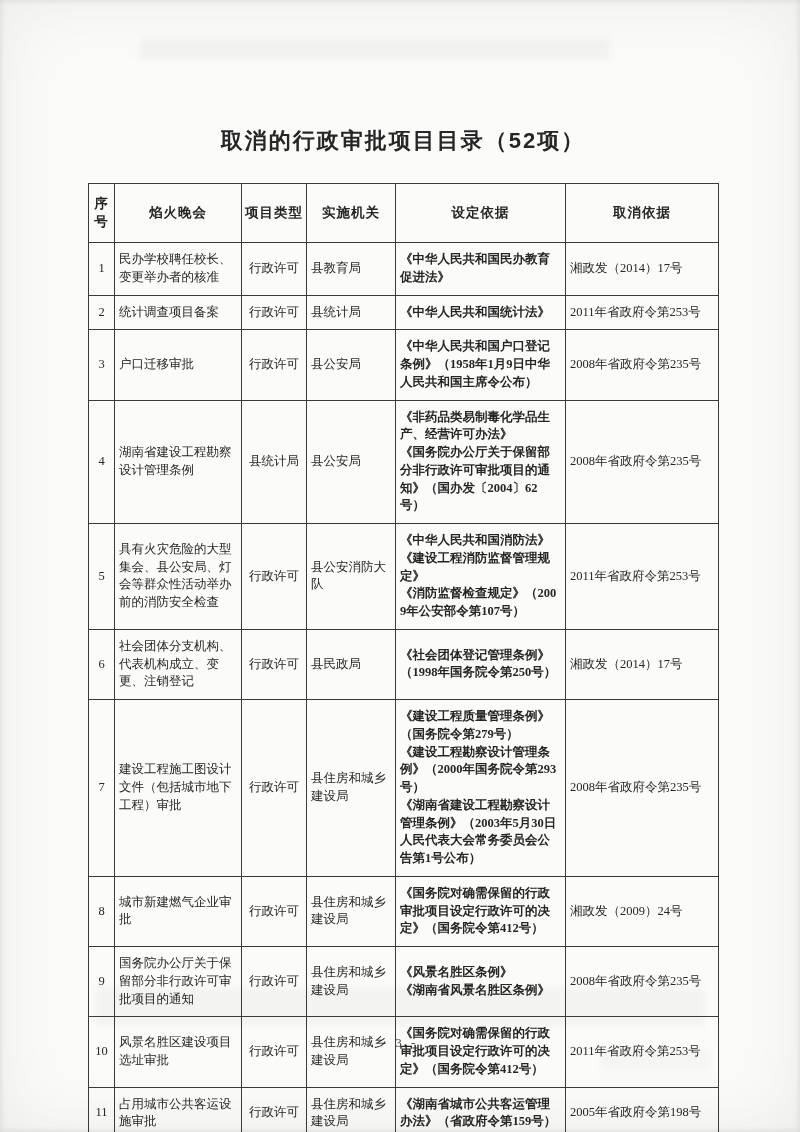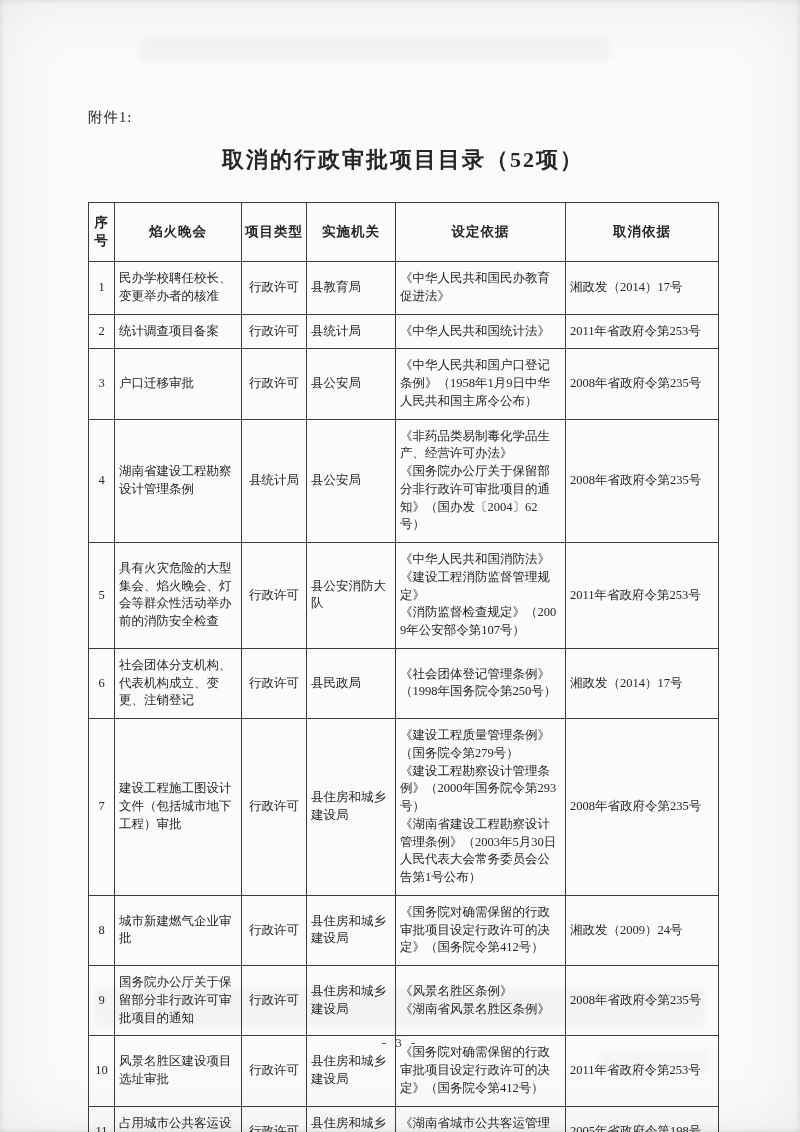--- a/index.html
+++ b/index.html
@@ -22,21 +22,21 @@
     position:absolute;
     left:88px;top:108px;width:630px;
   }
   .attachment-label{
     font-size:14.5px;
     letter-spacing:1px;
   }
   .doc-title{
     margin-top:18px;
     text-align:center;
-    font-family:Liberation Serif, serif;
+    font-family:Liberation Sans, sans-serif;
     font-weight:700;
     font-size:22px;
     letter-spacing:2px;
   }
   table.approval-table{
     margin-top:27px;
     width:630px;
     border-collapse:collapse;
     table-layout:fixed;
   }
@@ -53,21 +53,21 @@
     letter-spacing:1px;
     text-align:center;
   }
   .approval-table td{
     font-size:12.5px;
     line-height:1.42;
     padding:8px 4px;
     text-align:center;
   }
   .approval-table td.left{text-align:left;}
-  .approval-table td.pre{white-space:pre-line;}
+  .approval-table td.pre{white-space:pre-line;font-weight:bold;}
   .page-number{
     position:absolute;
     left:0;right:0;
     top:1035px;
     text-align:center;
     font-size:13px;
     color:#3f3f3f;
     letter-spacing:3px;
   }
   
@@ -85,21 +85,20 @@
 <body>
 
 <div class="page">
 
   <div class="artifact a1"></div>
   <div class="artifact a2"></div>
   <div class="artifact a3"></div>
 
   <div class="content">
 
-    <div class="attachment-label">附件1:</div>
 
     <div class="doc-title">取消的行政审批项目目录（52项）</div>
 
     <table class="approval-table">
       <colgroup>
         <col style="width:26px">
         <col style="width:127px">
         <col style="width:65px">
         <col style="width:89px">
         <col style="width:170px">
@@ -148,21 +147,21 @@
     <td class="left">湖南省建设工程勘察设计管理条例</td>
     <td class="">县统计局</td>
     <td class="left">县公安局</td>
     <td class="left pre">《非药品类易制毒化学品生产、经营许可办法》
 《国务院办公厅关于保留部分非行政许可审批项目的通知》（国办发〔2004〕62号）</td>
     <td class="left">2008年省政府令第235号</td>
   </tr>
 
   <tr>
     <td class="">5</td>
-    <td class="left">具有火灾危险的大型集会、焰火晚会、灯会等群众性活动举办前的消防安全检查</td>
+    <td class="left">具有火灾危险的大型集会、县公安局、灯会等群众性活动举办前的消防安全检查</td>
     <td class="">行政许可</td>
     <td class="left">县公安消防大队</td>
     <td class="left pre">《中华人民共和国消防法》
 《建设工程消防监督管理规定》
 《消防监督检查规定》（2009年公安部令第107号）</td>
     <td class="left">2011年省政府令第253号</td>
   </tr>
 
   <tr>
     <td class="">6</td>

